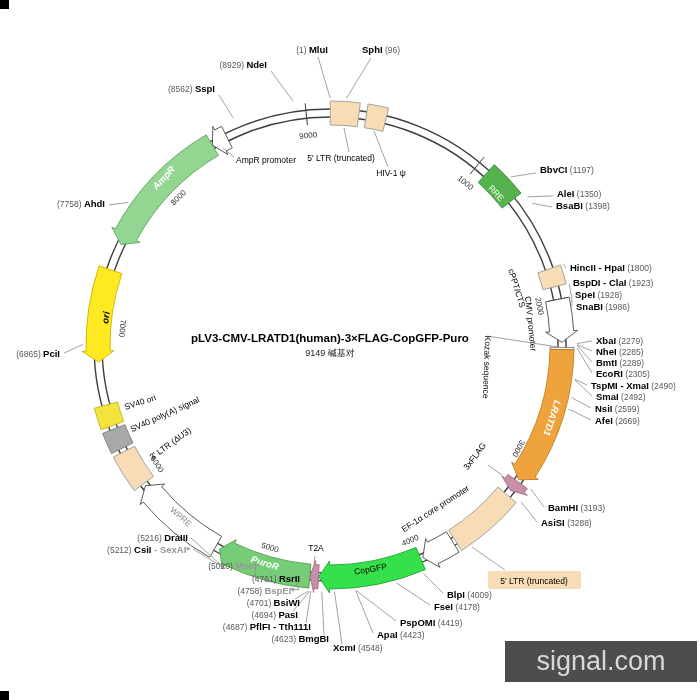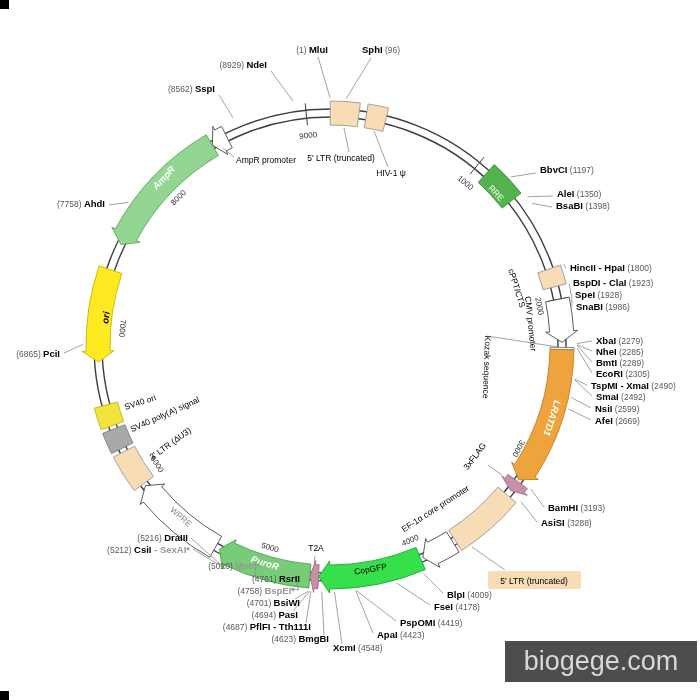--- a/index.html
+++ b/index.html
@@ -170,15 +170,19 @@
       <line x1="295" y1="577" x2="298.45039230856" y2="589.9767790108202" class="callout"></line>
       <text x="300" y="582" text-anchor="end"><tspan class="sp-p">(4761) </tspan><tspan class="sp-n">RsrII</tspan></text>
       <line x1="255" y1="563" x2="255.60321969361763" y2="580.5294441891372" class="callout"></line>
       <text x="260" y="569" text-anchor="end"><tspan class="sp-p">(5020) </tspan><tspan class="sp-g">MscI*</tspan></text>
       <line x1="193" y1="549" x2="225.28244157406976" y2="568.7034486933804" class="callout"></line>
       <text x="190" y="553" text-anchor="end"><tspan class="sp-p">(5212) </tspan><tspan class="sp-n">CsiI</tspan><tspan class="sp-g"> - SexAI*</tspan></text>
       <line x1="191" y1="538" x2="224.6683133715621" y2="568.4149408432851" class="callout"></line>
       <text x="188" y="541" text-anchor="end"><tspan class="sp-p">(5216) </tspan><tspan class="sp-n">DraIII</tspan></text>
     </svg>
 
+  <div class="center-text">
+    <div class="ptitle">pLV3-CMV-LRATD1(human)-3×FLAG-CopGFP-Puro</div>
+    <div class="psub">9149 碱基对</div>
+  </div>
 
-  <div class="watermark">biogege.com</div>
+  <div class="watermark">signal.com</div>
 </div>
 
 </body></html>

